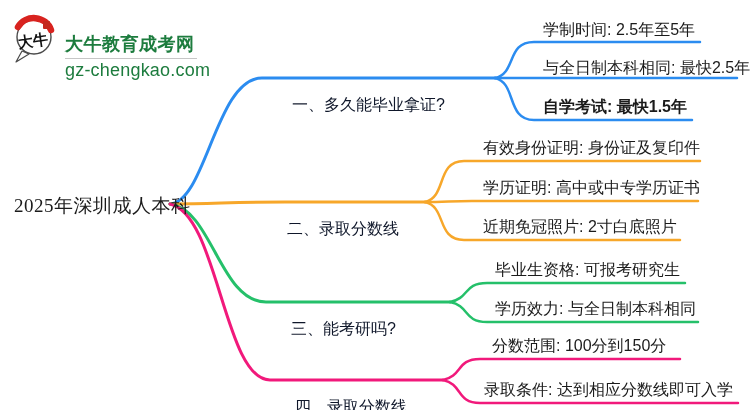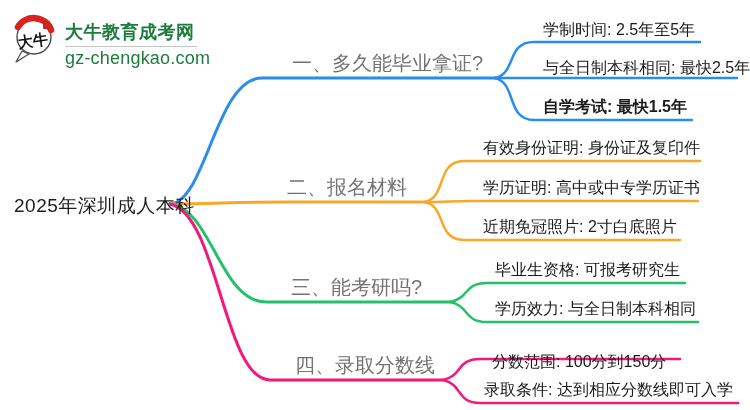--- a/index.html
+++ b/index.html
@@ -2,44 +2,44 @@
 <html><head>
 <meta charset="utf-8">
 <style>
   html,body{margin:0;padding:0;background:#fff;}
   body{width:750px;height:410px;position:relative;overflow:hidden;
        font-family:"Liberation Sans",sans-serif;color:#1e1e1e;}
   .stage{position:absolute;inset:0;width:750px;height:410px;}
   svg.connectors{position:absolute;left:0;top:0;}
   .lbl{position:absolute;white-space:nowrap;line-height:1.22;}
   .root-lbl{font-size:19px;letter-spacing:.5px;color:#1b1b1b;}
-  .branch-lbl{font-size:20px;color:#737373;}
+  .branch-lbl{font-size:16px;color:#0f172a;margin-top:44px;}
   .child-lbl{font-size:16px;color:#1b1b1b;}
   
   .logo{position:absolute;left:8px;top:8px;display:flex;align-items:flex-start;}
   .logo-badge{width:52px;height:56px;}
-  .logo-text{margin-left:5px;margin-top:12px;}
+  .logo-text{margin-left:5px;margin-top:24px;}
   .logo-title{font-size:18px;font-weight:bold;color:#1d7c3e;letter-spacing:.5px;}
   .logo-divider{height:1px;background:#c6c6c6;margin:2px 0 1px 0;width:132px;}
   .logo-url{font-size:18px;font-weight:normal;color:#1d7c3e;letter-spacing:.2px;}
   
-  .pos-root{left:14px;top:194px;}
+  .pos-root{left:14px;top:194px;font-family:Liberation Serif, serif;}
   .pos-b1{left:292px;top:51px;}
   .pos-b2{left:287px;top:175px;}
   .pos-b3{left:291px;top:275px;}
   .pos-b4{left:295px;top:353px;}
   .pos-b1c0{left:543px;top:20px;}
   .pos-b1c1{left:543px;top:58px;}
   .pos-b1c2{left:543px;top:97px;font-weight:bold;}
   .pos-b2c0{left:483px;top:138px;}
   .pos-b2c1{left:483px;top:178px;}
   .pos-b2c2{left:483px;top:217px;}
   .pos-b3c0{left:495px;top:260px;}
   .pos-b3c1{left:495px;top:299px;}
-  .pos-b4c0{left:492px;top:352px;}
+  .pos-b4c0{left:492px;top:336px;}
   .pos-b4c1{left:484px;top:380px;}
 </style>
 </head>
 <body>
 
 <div class="stage">
 
   <svg class="connectors" width="750" height="410" viewBox="0 0 750 410">
     <g fill="none" stroke-linecap="round" stroke="#2b8cf0">
       <path d="M170 204 C206 202 216 78 262 78 L495 78" stroke-width="3"></path>
@@ -76,21 +76,21 @@
     <div class="logo-text">
       <div class="logo-title">大牛教育成考网</div>
       <div class="logo-divider"></div>
       <div class="logo-url">gz-chengkao.com</div>
     </div>
   </div>
 
   <div class="lbl root-lbl pos-root">2025年深圳成人本科</div>
 
   <div class="lbl branch-lbl pos-b1">一、多久能毕业拿证?</div>
-  <div class="lbl branch-lbl pos-b2">二、报名材料</div>
+  <div class="lbl branch-lbl pos-b2">二、录取分数线</div>
   <div class="lbl branch-lbl pos-b3">三、能考研吗?</div>
   <div class="lbl branch-lbl pos-b4">四、录取分数线</div>
 
   <div class="lbl child-lbl pos-b1c0">学制时间: 2.5年至5年</div>
   <div class="lbl child-lbl pos-b1c1">与全日制本科相同: 最快2.5年</div>
   <div class="lbl child-lbl pos-b1c2">自学考试: 最快1.5年</div>
 
   <div class="lbl child-lbl pos-b2c0">有效身份证明: 身份证及复印件</div>
   <div class="lbl child-lbl pos-b2c1">学历证明: 高中或中专学历证书</div>
   <div class="lbl child-lbl pos-b2c2">近期免冠照片: 2寸白底照片</div>

